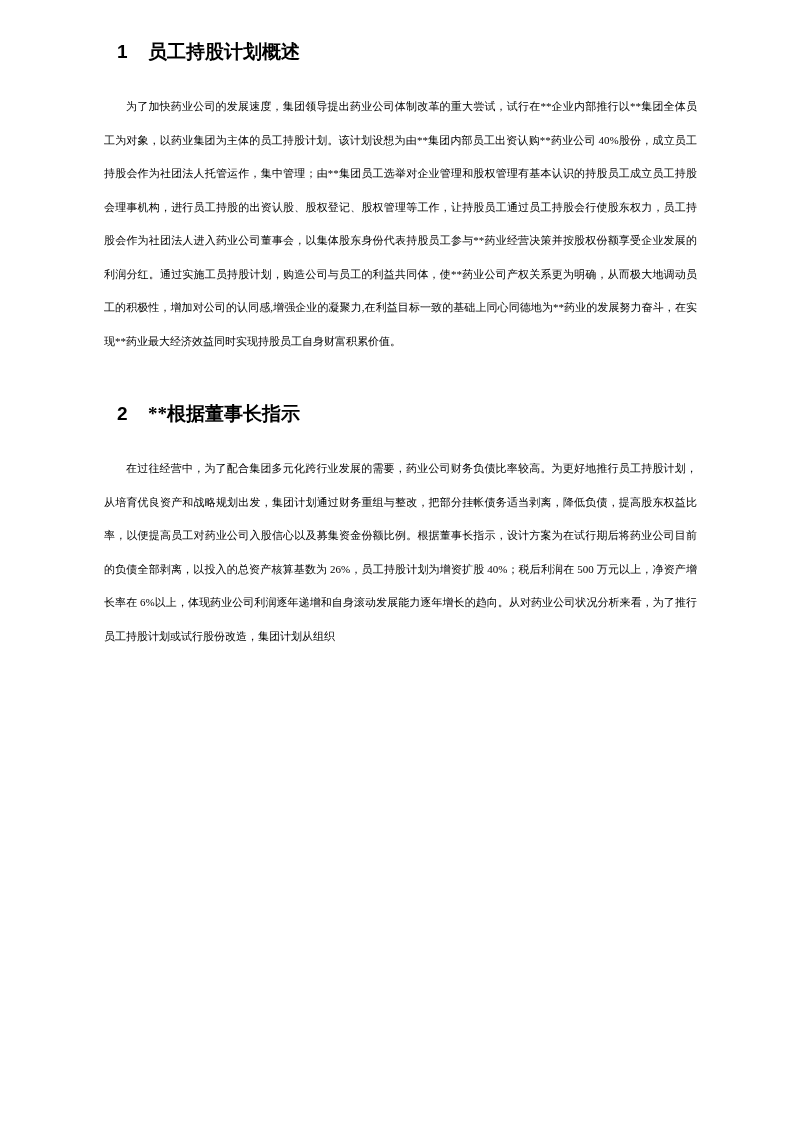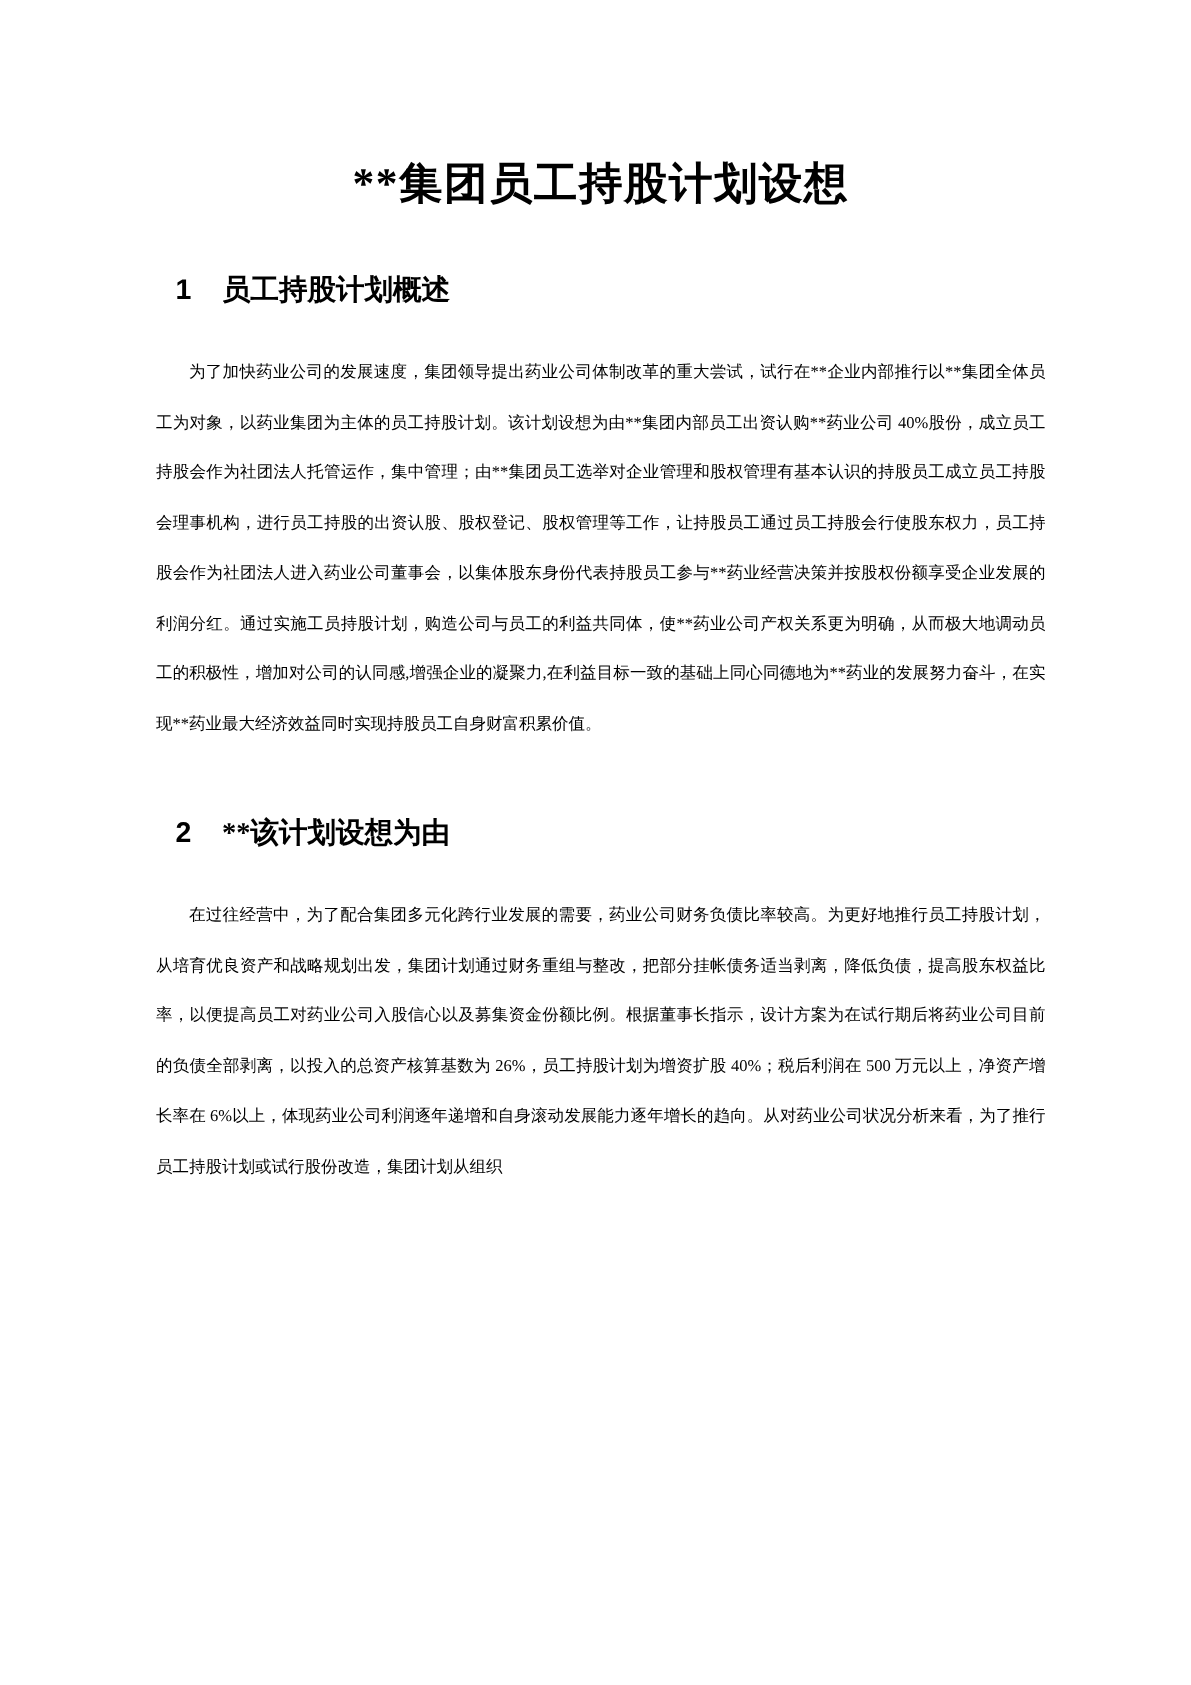--- a/index.html
+++ b/index.html
@@ -59,30 +59,29 @@
     word-break: break-all;
     overflow-wrap: break-word;
   }
 </style>
 </head>
 <body>
 
 <div class="page">
   <div class="content">
 
-    <h1 class="doc-title">**集团员工持股计划设想</h1>
 
     <div class="heading">
       <span class="h-num">1</span>
       <span class="h-text">员工持股计划概述</span>
     </div>
 
     <p class="body-para">为了加快药业公司的发展速度，集团领导提出药业公司体制改革的重大尝试，试行在**企业内部推行以**集团全体员工为对象，以药业集团为主体的员工持股计划。该计划设想为由**集团内部员工出资认购**药业公司 40%股份，成立员工持股会作为社团法人托管运作，集中管理；由**集团员工选举对企业管理和股权管理有基本认识的持股员工成立员工持股会理事机构，进行员工持股的出资认股、股权登记、股权管理等工作，让持股员工通过员工持股会行使股东权力，员工持股会作为社团法人进入药业公司董事会，以集体股东身份代表持股员工参与**药业经营决策并按股权份额享受企业发展的利润分红。通过实施工员持股计划，购造公司与员工的利益共同体，使**药业公司产权关系更为明确，从而极大地调动员工的积极性，增加对公司的认同感,增强企业的凝聚力,在利益目标一致的基础上同心同德地为**药业的发展努力奋斗，在实现**药业最大经济效益同时实现持股员工自身财富积累价值。</p>
 
     <div class="heading second">
       <span class="h-num">2</span>
-      <span class="h-text">**该计划设想为由</span>
+      <span class="h-text">**根据董事长指示</span>
     </div>
 
     <p class="body-para">在过往经营中，为了配合集团多元化跨行业发展的需要，药业公司财务负债比率较高。为更好地推行员工持股计划，从培育优良资产和战略规划出发，集团计划通过财务重组与整改，把部分挂帐债务适当剥离，降低负债，提高股东权益比率，以便提高员工对药业公司入股信心以及募集资金份额比例。根据董事长指示，设计方案为在试行期后将药业公司目前的负债全部剥离，以投入的总资产核算基数为 26%，员工持股计划为增资扩股 40%；税后利润在 500 万元以上，净资产增长率在 6%以上，体现药业公司利润逐年递增和自身滚动发展能力逐年增长的趋向。从对药业公司状况分析来看，为了推行员工持股计划或试行股份改造，集团计划从组织</p>
 
   </div>
 </div>
 
 </body></html>

